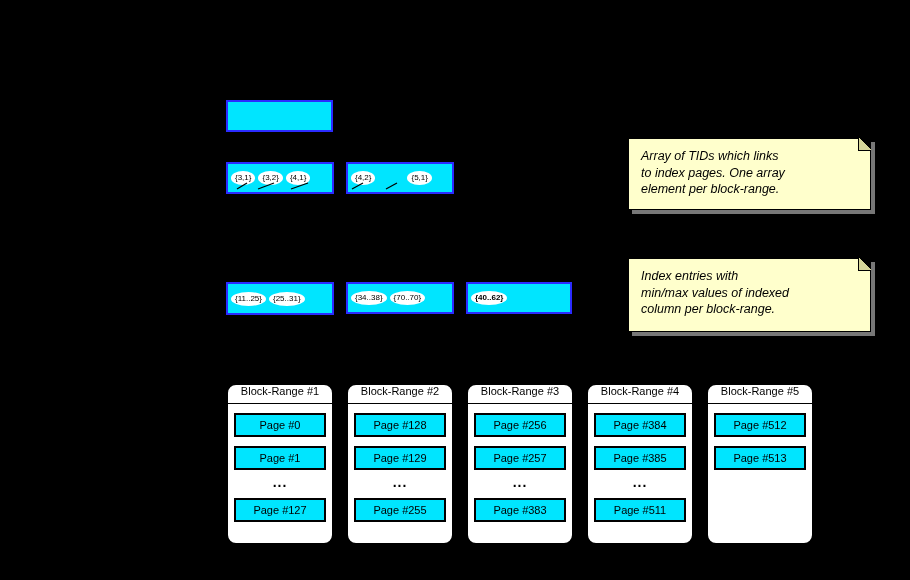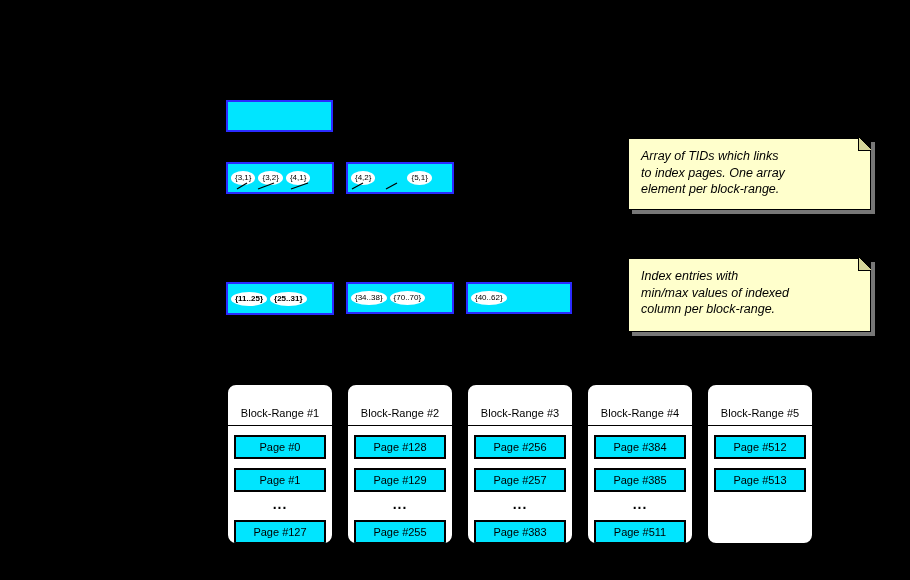--- a/index.html
+++ b/index.html
@@ -28,21 +28,21 @@
     background:linear-gradient(225deg,#000 48%,#d6d69a 48%);
     border-left:1px solid #000;border-bottom:1px solid #000;
   }
 
   
   .card{
     position:absolute;width:108px;height:162px;background:#fff;
     border:2px solid #000;border-radius:10px;box-sizing:border-box;overflow:hidden;
   }
   .card-title{
-    text-align:center;font-size:11px;color:#000;padding:22px 2px 6px;
+    text-align:center;font-size:11px;color:#000;padding:0 2px 6px;
     border-bottom:1px solid #000;
   }
   .page-box{
     width:92px;height:24px;background:#00e5ff;border:2px solid #000;
     box-sizing:border-box;margin:9px auto 6px;display:flex;align-items:center;
     justify-content:center;font-size:11px;color:#000;
   }
   .dots{
     text-align:center;color:#000;font-size:14px;line-height:10px;
     height:12px;margin-top:7px;font-weight:bold;letter-spacing:1px;
@@ -60,29 +60,29 @@
   <div class="cyan-box" style="left:226px;top:162px;width:108px;height:26px;">
     <span class="ellipse">{3,1}</span>
     <span class="ellipse">{3,2}</span>
     <span class="ellipse">{4,1}</span>
   </div>
   <div class="cyan-box" style="left:346px;top:162px;width:108px;height:26px;gap:32px;">
     <span class="ellipse">{4,2}</span>
     <span class="ellipse">{5,1}</span>
   </div>
 
-  <div class="cyan-box" style="left:226px;top:282px;width:108px;height:33px;font-weight:bold;">
+  <div class="cyan-box" style="left:226px;top:282px;width:108px;height:33px;">
     <span class="ellipse">{11..25}</span>
     <span class="ellipse">{25..31}</span>
   </div>
   <div class="cyan-box" style="left:346px;top:282px;width:108px;height:26px;">
     <span class="ellipse">{34..38}</span>
     <span class="ellipse">{70..70}</span>
   </div>
-  <div class="cyan-box" style="left:466px;top:282px;width:106px;height:14px;">
+  <div class="cyan-box" style="left:466px;top:282px;width:106px;height:14px;font-weight:bold;">
     <span class="ellipse">{40..62}</span>
   </div>
 
   <svg class="arrow-overlay" width="910" height="580" viewBox="0 0 910 580">
     <line x1="247" y1="183" x2="237" y2="189" stroke="#000" stroke-width="1.2"></line>
     <line x1="274" y1="183" x2="258" y2="189" stroke="#000" stroke-width="1.2"></line>
     <line x1="308" y1="183" x2="291" y2="189" stroke="#000" stroke-width="1.2"></line>
     <line x1="363" y1="183" x2="352" y2="189" stroke="#000" stroke-width="1.2"></line>
     <line x1="397" y1="183" x2="386" y2="189" stroke="#000" stroke-width="1.2"></line>
   </svg>

